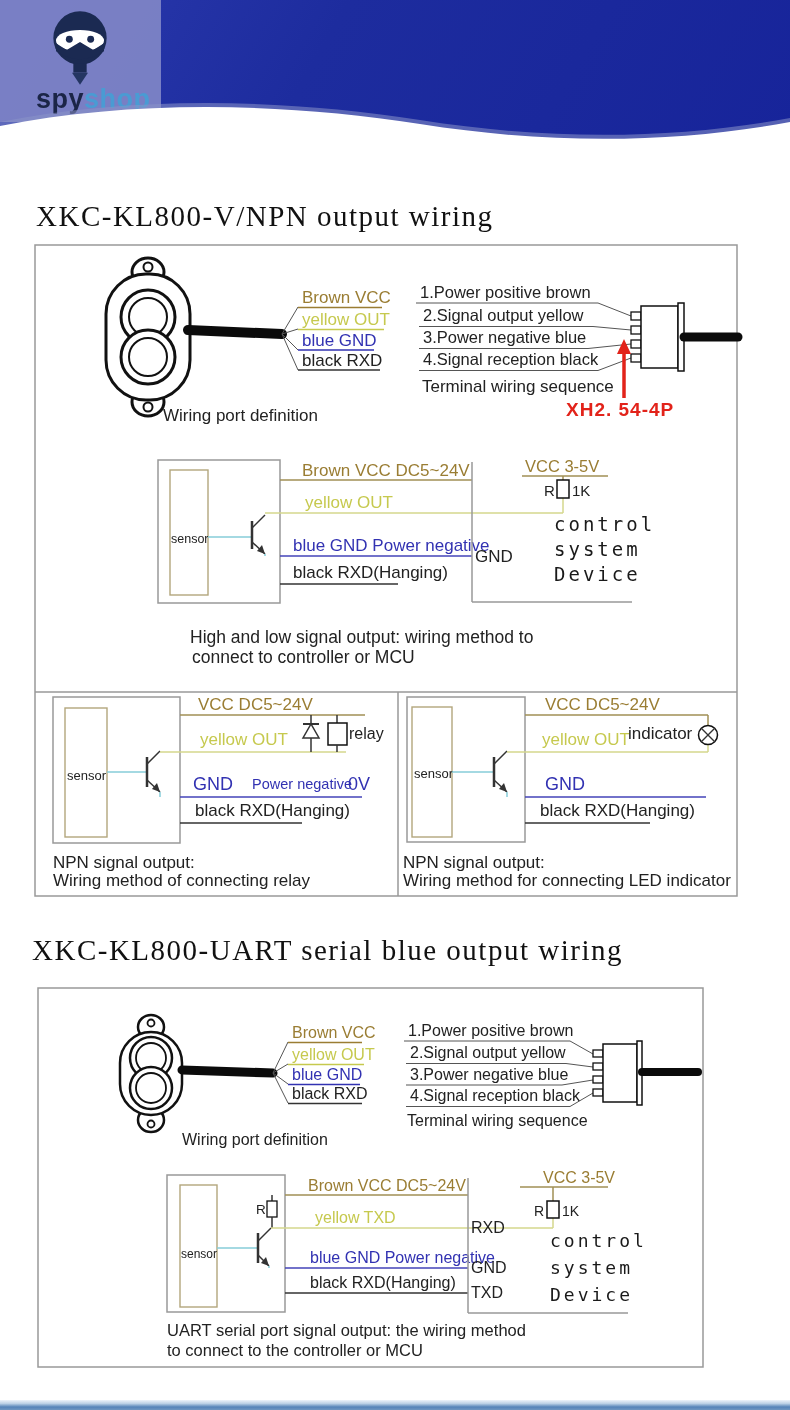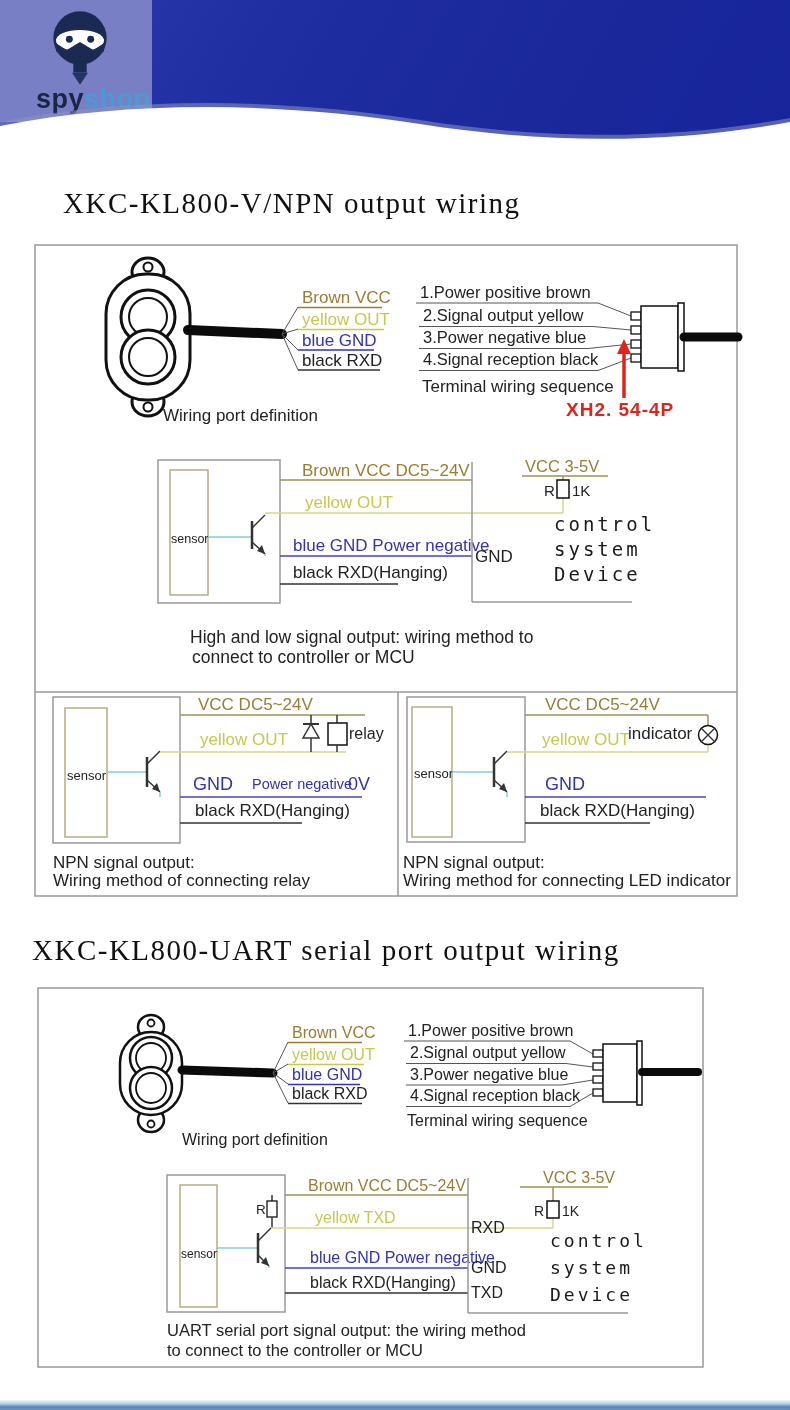--- a/index.html
+++ b/index.html
@@ -2,31 +2,31 @@
 <html><head>
 <meta charset="utf-8">
 <style>
   html,body{margin:0;padding:0;background:#fff;}
   .page{position:relative;width:790px;height:1410px;background:#fff;overflow:hidden;
         font-family:"Liberation Sans",sans-serif;}
   
   .hdr{position:absolute;left:0;top:0;width:790px;height:148px;
        background:linear-gradient(120deg,#2b3aae 0%,#1d2c9e 40%,#17249a 100%);}
   .logo-panel{position:absolute;left:0;top:0;width:152px;height:122px;
-       background:rgba(128,134,199,0.92);}
+       background:rgba(128,134,199,0.92);padding-left:9px;}
   .logo-text{position:absolute;left:36px;top:84px;font-size:27px;font-weight:bold;letter-spacing:0.5px;}
   .logo-text .spy{color:#1b2547;}
   .logo-text .shop{color:#4a9bd3;}
   .hdr-title{position:absolute;left:158px;top:30px;width:560px;color:#ffffff;
        font-family:"Liberation Serif",serif;font-size:34px;letter-spacing:2px;white-space:nowrap;}
   .wave{position:absolute;left:0;top:88px;width:790px;height:60px;}
   
   .sec-title{position:absolute;color:#111;font-family:"Liberation Serif",serif;
        font-size:29px;letter-spacing:1.5px;white-space:nowrap;}
-  #t1{left:36px;top:187px;margin-left:27px;}
+  #t1{left:36px;top:200px;}
   #t2{left:32px;top:934px;}
   
   svg{position:absolute;}
   svg text{font-family:"Liberation Sans",sans-serif;}
   .t-brown{fill:#9a7d33;}
   .t-yellow{fill:#c6c94e;}
   .t-blue{fill:#3232b2;}
   .t-dark{fill:#222;}
   .t-red{fill:#e2231a;font-weight:bold;letter-spacing:1px;}
   .t-dev{fill:#1a1a1a;font-family:"DejaVu Sans Mono",monospace;letter-spacing:3px;}
@@ -238,21 +238,21 @@
       <text x="598" y="499" font-size="17" class="t-dark">indicator</text>
       <line x1="495" y1="557" x2="676" y2="557" class="w-blue"></line>
       <text x="515" y="550" font-size="18" class="t-blue">GND</text>
       <line x1="495" y1="583" x2="620" y2="583" class="w-black"></line>
       <text x="510" y="576" font-size="17" class="t-dark">black RXD(Hanging)</text>
       <text x="373" y="628" font-size="17" class="t-dark">NPN signal output:</text>
       <text x="373" y="646" font-size="17" class="t-dark">Wiring method for connecting LED indicator</text>
     </g>
   </svg>
 
-  <div class="sec-title" id="t2">XKC-KL800-UART serial port output wiring</div>
+  <div class="sec-title" id="t2">XKC-KL800-UART serial blue output wiring</div>
 
   <svg style="left:30px;top:980px;" width="715" height="400" viewBox="0 0 715 400">
     <rect x="8" y="8" width="665" height="379" class="bx"></rect>
 
     <g>
       <ellipse cx="121" cy="47" rx="13" ry="12" class="blk" stroke-width="2.5"></ellipse>
       <circle cx="121" cy="43" r="3.5" class="blk" stroke-width="1.8"></circle>
       <ellipse cx="121" cy="140" rx="13" ry="12" class="blk" stroke-width="2.5"></ellipse>
       <circle cx="121" cy="144" r="3.5" class="blk" stroke-width="1.8"></circle>
       <rect x="90" y="52" width="62" height="83" rx="31" ry="31" class="blk" stroke-width="2.5"></rect>

